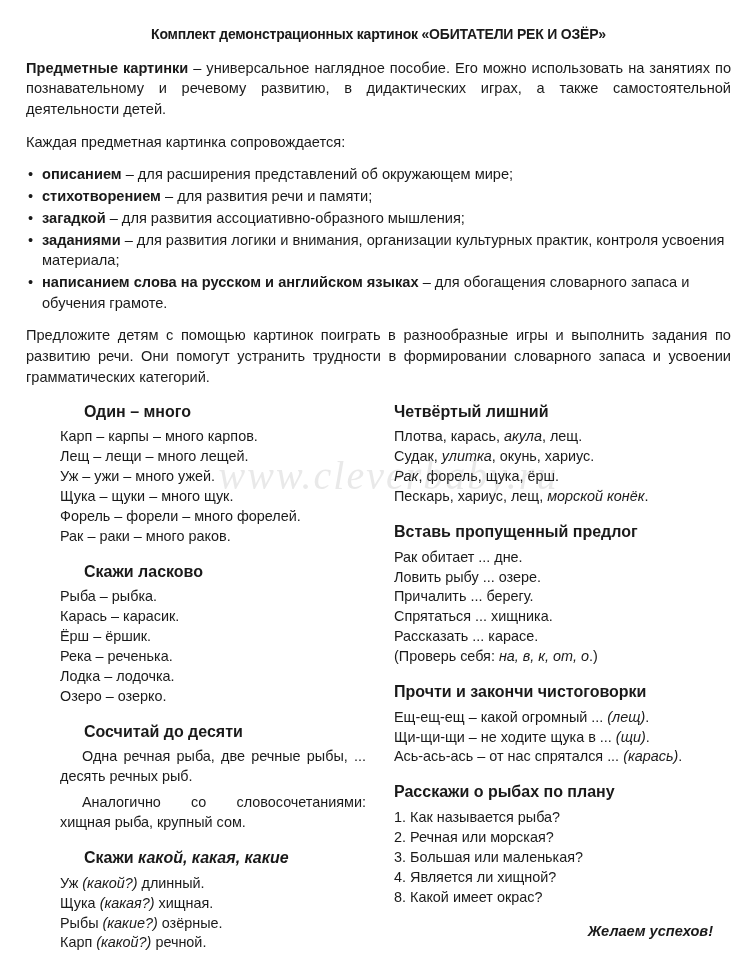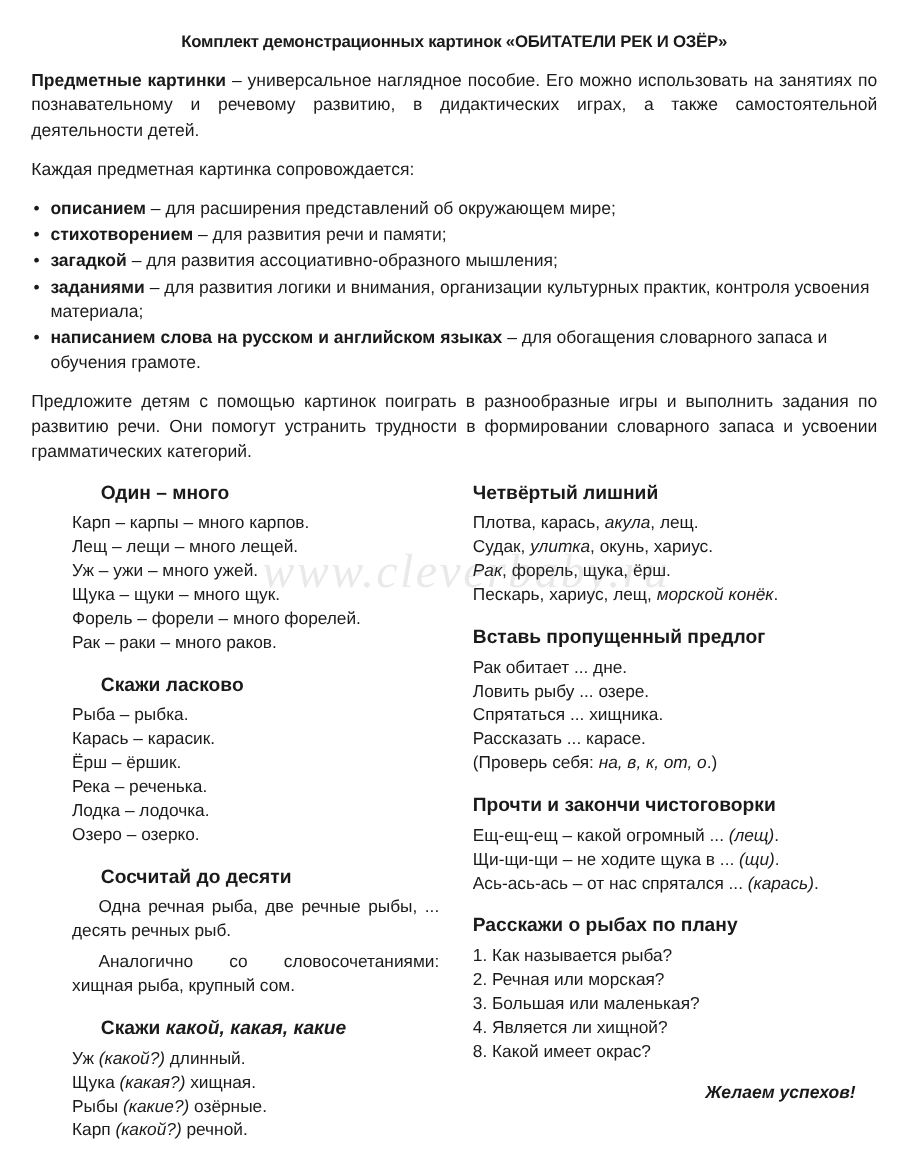--- a/index.html
+++ b/index.html
@@ -191,20 +191,21 @@
           <p class="line"><span>Плотва, карась, </span><span class="i">акула</span><span>, лещ.</span></p>
           <p class="line"><span>Судак, </span><span class="i">улитка</span><span>, окунь, хариус.</span></p>
           <p class="line"><span></span><span class="i">Рак</span><span>, форель, щука, ёрш.</span></p>
           <p class="line"><span>Пескарь, хариус, лещ, </span><span class="i">морской конёк</span><span>.</span></p>
         </div>
 
         <div class="block">
           <h2 class="sec">Вставь пропущенный предлог</h2>
           <p class="line">Рак обитает ... дне.</p>
           <p class="line">Ловить рыбу ... озере.</p>
+          <p class="line">Причалить ... берегу.</p>
           <p class="line">Спрятаться ... хищника.</p>
           <p class="line">Рассказать ... карасе.</p>
           <p class="line"><span>(Проверь себя: </span><span class="i">на, в, к, от, о</span><span>.)</span></p>
         </div>
 
         <div class="block">
           <h2 class="sec">Прочти и закончи чистоговорки</h2>
           <p class="line"><span>Ещ-ещ-ещ – какой огромный ... </span><span class="i">(лещ)</span><span>.</span></p>
           <p class="line"><span>Щи-щи-щи – не ходите щука в ... </span><span class="i">(щи)</span><span>.</span></p>
           <p class="line"><span>Ась-ась-ась – от нас спрятался ... </span><span class="i">(карась)</span><span>.</span></p>

